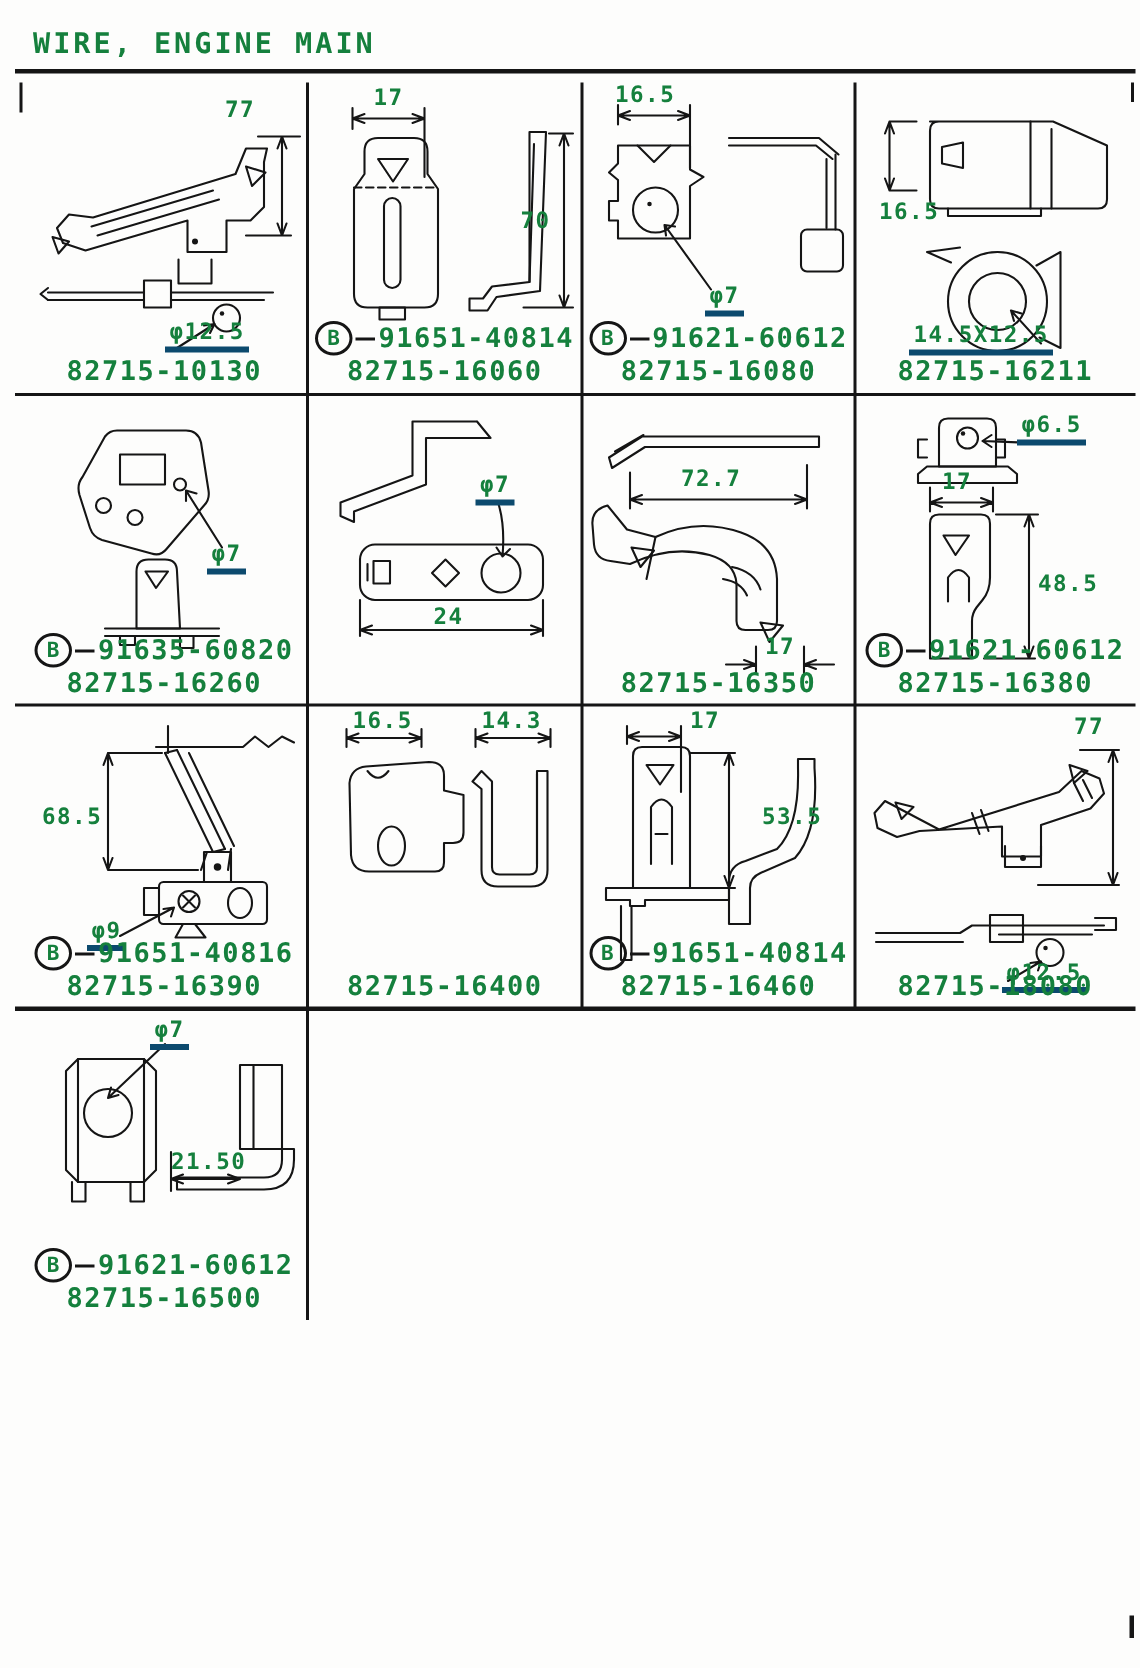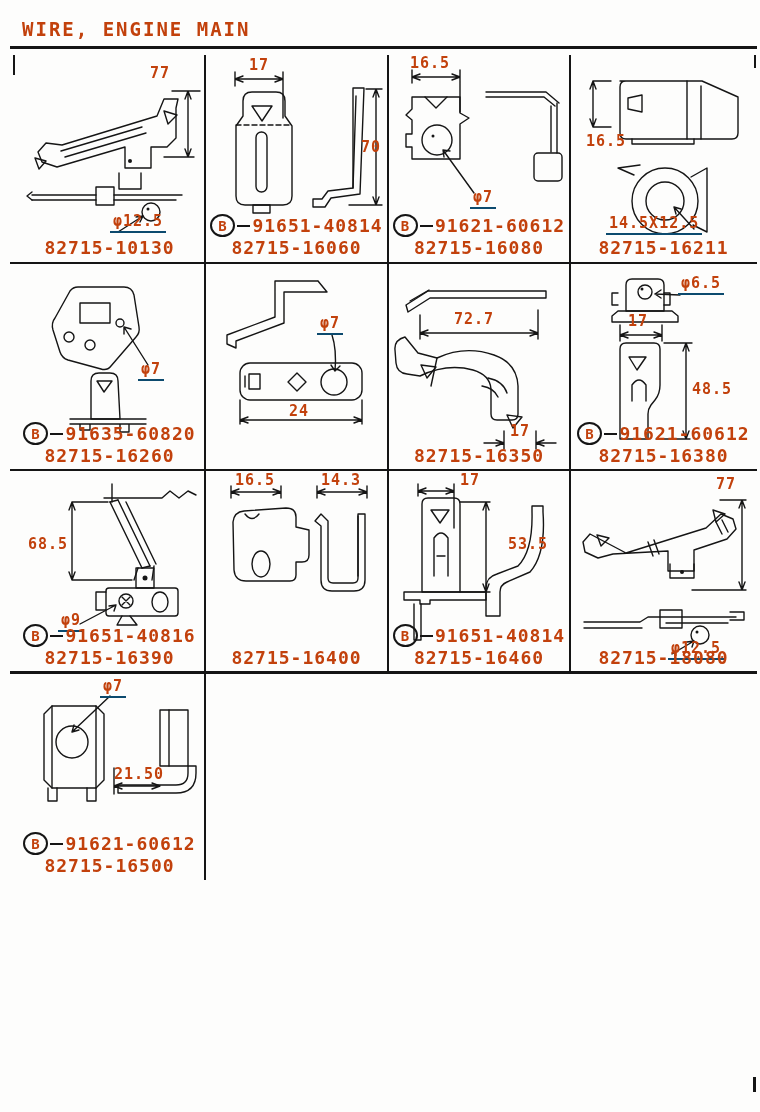--- a/index.html
+++ b/index.html
@@ -1,26 +1,26 @@
 <!DOCTYPE html>
 <html><head>
 <meta charset="utf-8">
 <style>
   html,body{margin:0;padding:0;background:#e8e8e8}
   .page{position:relative;width:760px;height:1112px;background:#fdfdfc;overflow:hidden;
-        font-family:"DejaVu Sans Mono","Liberation Mono",monospace;color:#c2410c}
+        font-family:"DejaVu Sans Mono","Liberation Mono",monospace;color:#15803d}
   .title{position:absolute;left:22px;top:18px;font-size:19px;font-weight:700;letter-spacing:2px;white-space:nowrap}
   .gline{position:absolute;background:#151515}
   .cell{position:absolute}
   .cell svg{position:absolute;left:0;top:0}
   .cell svg *{fill:none;stroke:#151515;stroke-width:1.4;stroke-linecap:round;stroke-linejoin:round}
   .cell svg .f{fill:#151515;stroke:none}
   .cell svg .dsh{stroke-dasharray:5 3}
   .dim{position:absolute;font-size:15px;font-weight:700;letter-spacing:1px;line-height:1.1;white-space:nowrap}
-  .dim.u{border-bottom:2px solid #0c4a6e;padding:0 3px 1px}
+  .dim.u{border-bottom:4px solid #0c4a6e;padding:0 3px 1px}
   .plabels{position:absolute;left:0;right:0;bottom:4px;display:flex;flex-direction:column;align-items:center;
            row-gap:1px;font-size:18px;font-weight:700;letter-spacing:1px;line-height:20px;white-space:nowrap}
   .vrow{display:flex;align-items:center}
   .badge{display:inline-flex;align-items:center;justify-content:center;width:21px;height:19px;
          border:2px solid #151515;border-radius:50%;font-size:14px;line-height:1}
   .lead{width:13px;height:2px;background:#151515;margin:0 2px}
   .footer{position:absolute;left:560px;top:1074px;width:190px;text-align:right;
           font-size:18px;font-weight:700;letter-spacing:1px}
   .clip-bar{position:absolute;left:753px;top:1077px;width:3px;height:15px;background:#151515}
 </style>
@@ -70,21 +70,21 @@
       <path d="M38,46 q0,-9 9,-9 h24 q9,0 9,9 v15 l7,10 v70 q0,9 -9,9 h-38 q-9,0 -9,-9 v-70 l7,-10 z"></path>
       <path d="M47,51 h20 l-10,15 z"></path>
       <rect x="51" y="77" width="11" height="60" rx="5.5"></rect>
       <path class="dsh" d="M31,70 h56"></path>
       <rect x="48" y="150" width="17" height="8"></rect>
       <path d="M148,33 h11 l-4,106 -29,4 -6,9 h-12 v-8 h9 l6,-8 25,-3 z"></path>
       <path d="M151,41 l-3,92"></path>
       <path d="M171,34 V150 M171,34 l-3,8 M171,34 l3,8 M171,150 l-3,-8 M171,150 l3,-8 M161,34 h16 M144,150 h33"></path>
     </svg>
     <span class="dim" style="left:44px;top:2px">17</span>
-    <span class="dim" style="left:156px;top:84px">70</span>
+    <span class="dim" style="left:142px;top:84px">70</span>
     <div class="plabels">
       <div class="vrow">
         <span class="badge">B</span>
         <span class="lead"></span>
         <span>91651-40814</span>
       </div>
       <div>82715-16060</div>
     </div>
   </div>
 

